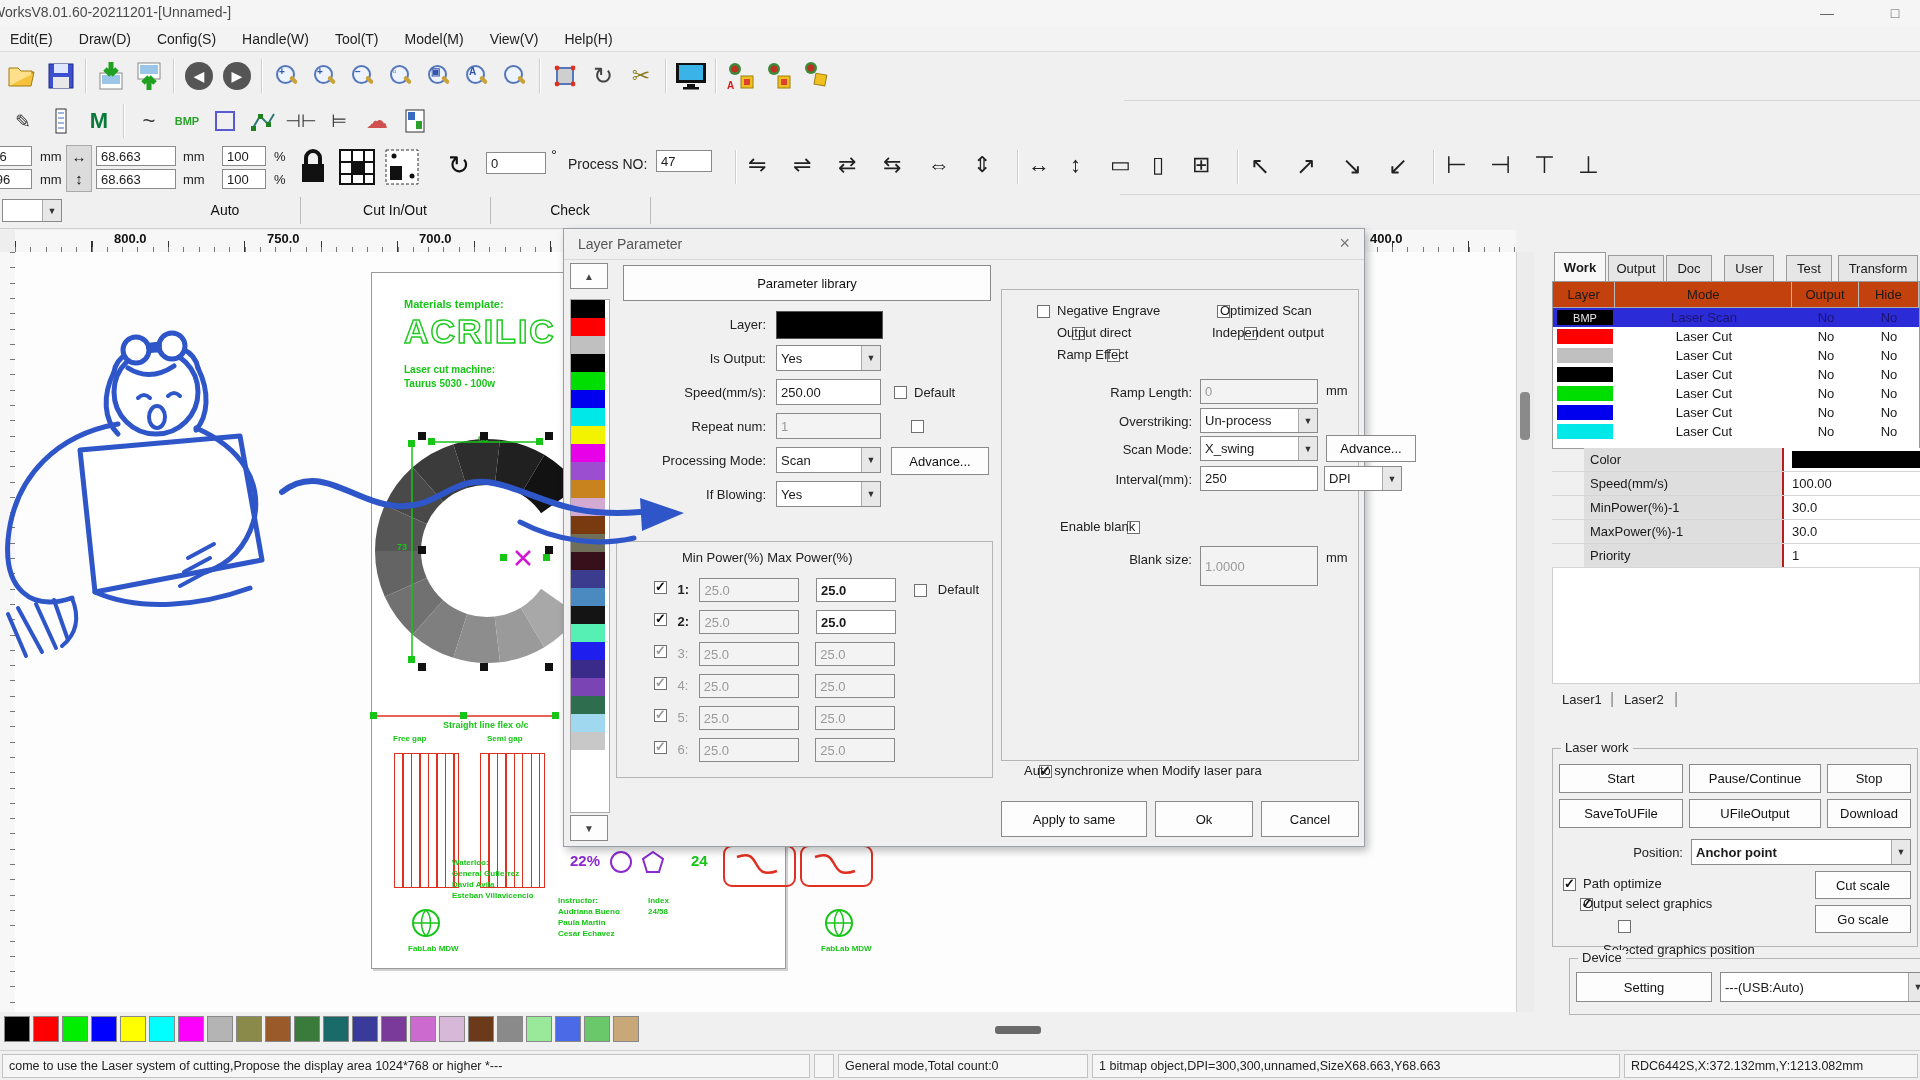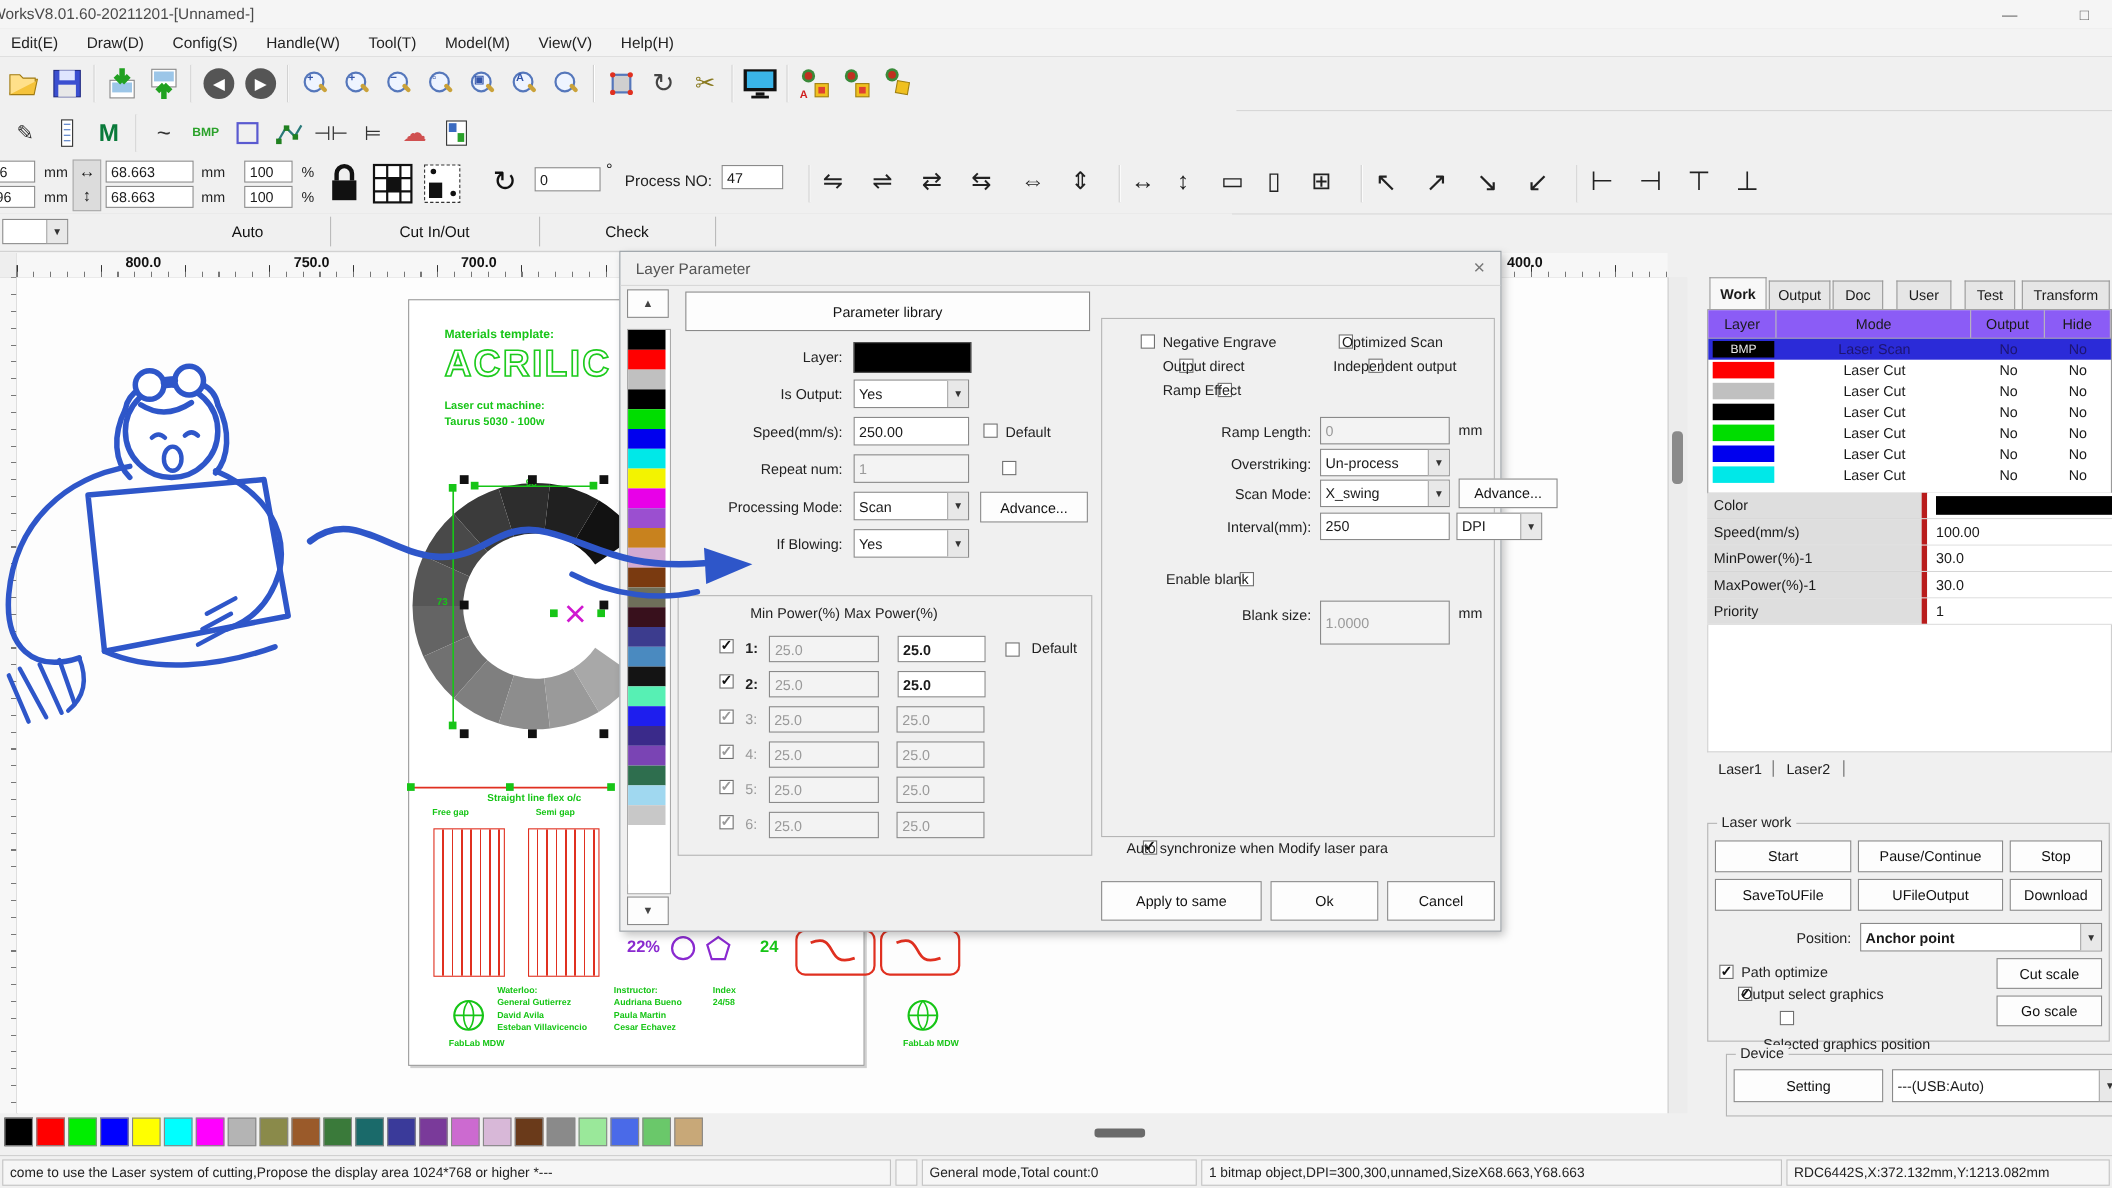--- a/index.html
+++ b/index.html
@@ -67,28 +67,28 @@
   .dsw{width:34px;height:18px;}
   #dlg-strip{position:absolute;left:6px;top:32px;width:38px;height:580px;background:#fff;border:1px solid #aaa;}
   .arrowbtn{position:absolute;left:6px;width:38px;height:26px;font-size:10px;color:#444;}
   .rlab{position:absolute;font-size:13px;color:#222;text-align:right;}
   
   #panel{left:1548px;top:230px;width:372px;height:790px;background:#f0f0f0;}
   .ptab{position:absolute;top:25px;height:26px;border:1px solid #9a9a9a;border-bottom:none;background:#e6e6e6;font-size:13px;display:flex;align-items:center;justify-content:center;box-sizing:border-box;}
   .ptab.active{background:#f8f8f8;font-weight:bold;height:29px;top:22px;}
   #ltable{position:absolute;left:4px;top:51px;width:368px;height:168px;background:#fff;border:1px solid #9a9a9a;box-sizing:border-box;}
   .throw{display:flex;height:19px;align-items:center;font-size:13px;}
-  .thead{height:25px;background:#8b5cf6;border-bottom:1px solid #aaa;font-size:13px;}
+  .thead{height:25px;background:#c2410c;border-bottom:1px solid #aaa;font-size:13px;}
   .thead > div{border-right:1px solid #bbb;height:100%;display:flex;align-items:center;justify-content:center;}
   .c1{width:62px;}.c2{width:178px;}.c3{width:66px;}.c4{width:60px;}
   .throw .cc{display:flex;align-items:center;justify-content:center;height:100%;}
   .selrow{background:#2b2bd8;color:#1d1470;}
   .lsw{width:56px;height:15px;margin-left:2px;display:flex;align-items:center;justify-content:center;color:#e8e8e8;font-size:11px;}
   .prow{display:flex;height:23px;font-size:13px;border-bottom:1px solid #d5d5d5;}
-  .prow .k{width:200px;background:#dedede;display:flex;align-items:center;padding-left:6px;box-sizing:border-box;border-right:5px solid #b91c1c;}
+  .prow .k{width:200px;background:#dedede;display:flex;align-items:center;padding-left:6px;box-sizing:border-box;border-right:2px solid #b91c1c;margin-left:32px;}
   .prow .v{flex:1;background:#fff;display:flex;align-items:center;padding-left:8px;}
   .ltab{font-size:13px;color:#222;}
   
   .psw{width:26px;height:26px;border:1px solid #888;box-sizing:border-box;}
   #palette{left:4px;top:1016px;display:flex;gap:3px;}
   #statusbar{left:0;top:1050px;width:1920px;height:30px;background:#f0f0f0;border-top:1px solid #d0d0d0;}
   .sseg{position:absolute;top:3px;height:24px;border:1px solid #c2c2c2;background:#f6f6f6;font-size:12.5px;color:#222;display:flex;align-items:center;padding:0 6px;box-sizing:border-box;white-space:nowrap;overflow:hidden;}
   #doodle{position:absolute;left:0;top:0;z-index:200;pointer-events:none;}
   .tinygreen{position:absolute;color:#17c517;font-size:8px;line-height:11px;font-weight:bold;white-space:nowrap;}
 </style>
@@ -455,21 +455,21 @@
   <svg class="abs" style="left:708px;top:593px;" width="160" height="42">
     <path d="M14 12 C40 2 26 36 54 26" fill="none" stroke="#e03020" stroke-width="2.5"></path>
     <path d="M92 12 C118 2 104 36 132 26" fill="none" stroke="#e03020" stroke-width="2.5"></path>
   </svg>
 
   <svg class="abs" style="left:395px;top:656px;" width="34" height="34">
     <circle cx="16" cy="15" r="13" fill="none" stroke="#17c517" stroke-width="2"></circle>
       <path d="M3 15 H29 M16 2 C10 8 10 22 16 28 M16 2 C22 8 22 22 16 28" stroke="#17c517" fill="none" stroke-width="1.5"></path>
   </svg>
   <span class="tinygreen" style="left:393px;top:691px;">FabLab MDW</span>
-  <div class="tinygreen" style="left:437px;top:643px;">
+  <div class="tinygreen" style="left:437px;top:605px;">
     <div>Waterloo:</div>
       <div>General Gutierrez</div>
       <div>David Avila</div>
       <div>Esteban Villavicencio</div>
   </div>
   <div class="tinygreen" style="left:543px;top:643px;">
     <div>Instructor:</div>
       <div>Audriana Bueno</div>
       <div>Paula Martin</div>
       <div>Cesar Echavez</div>

